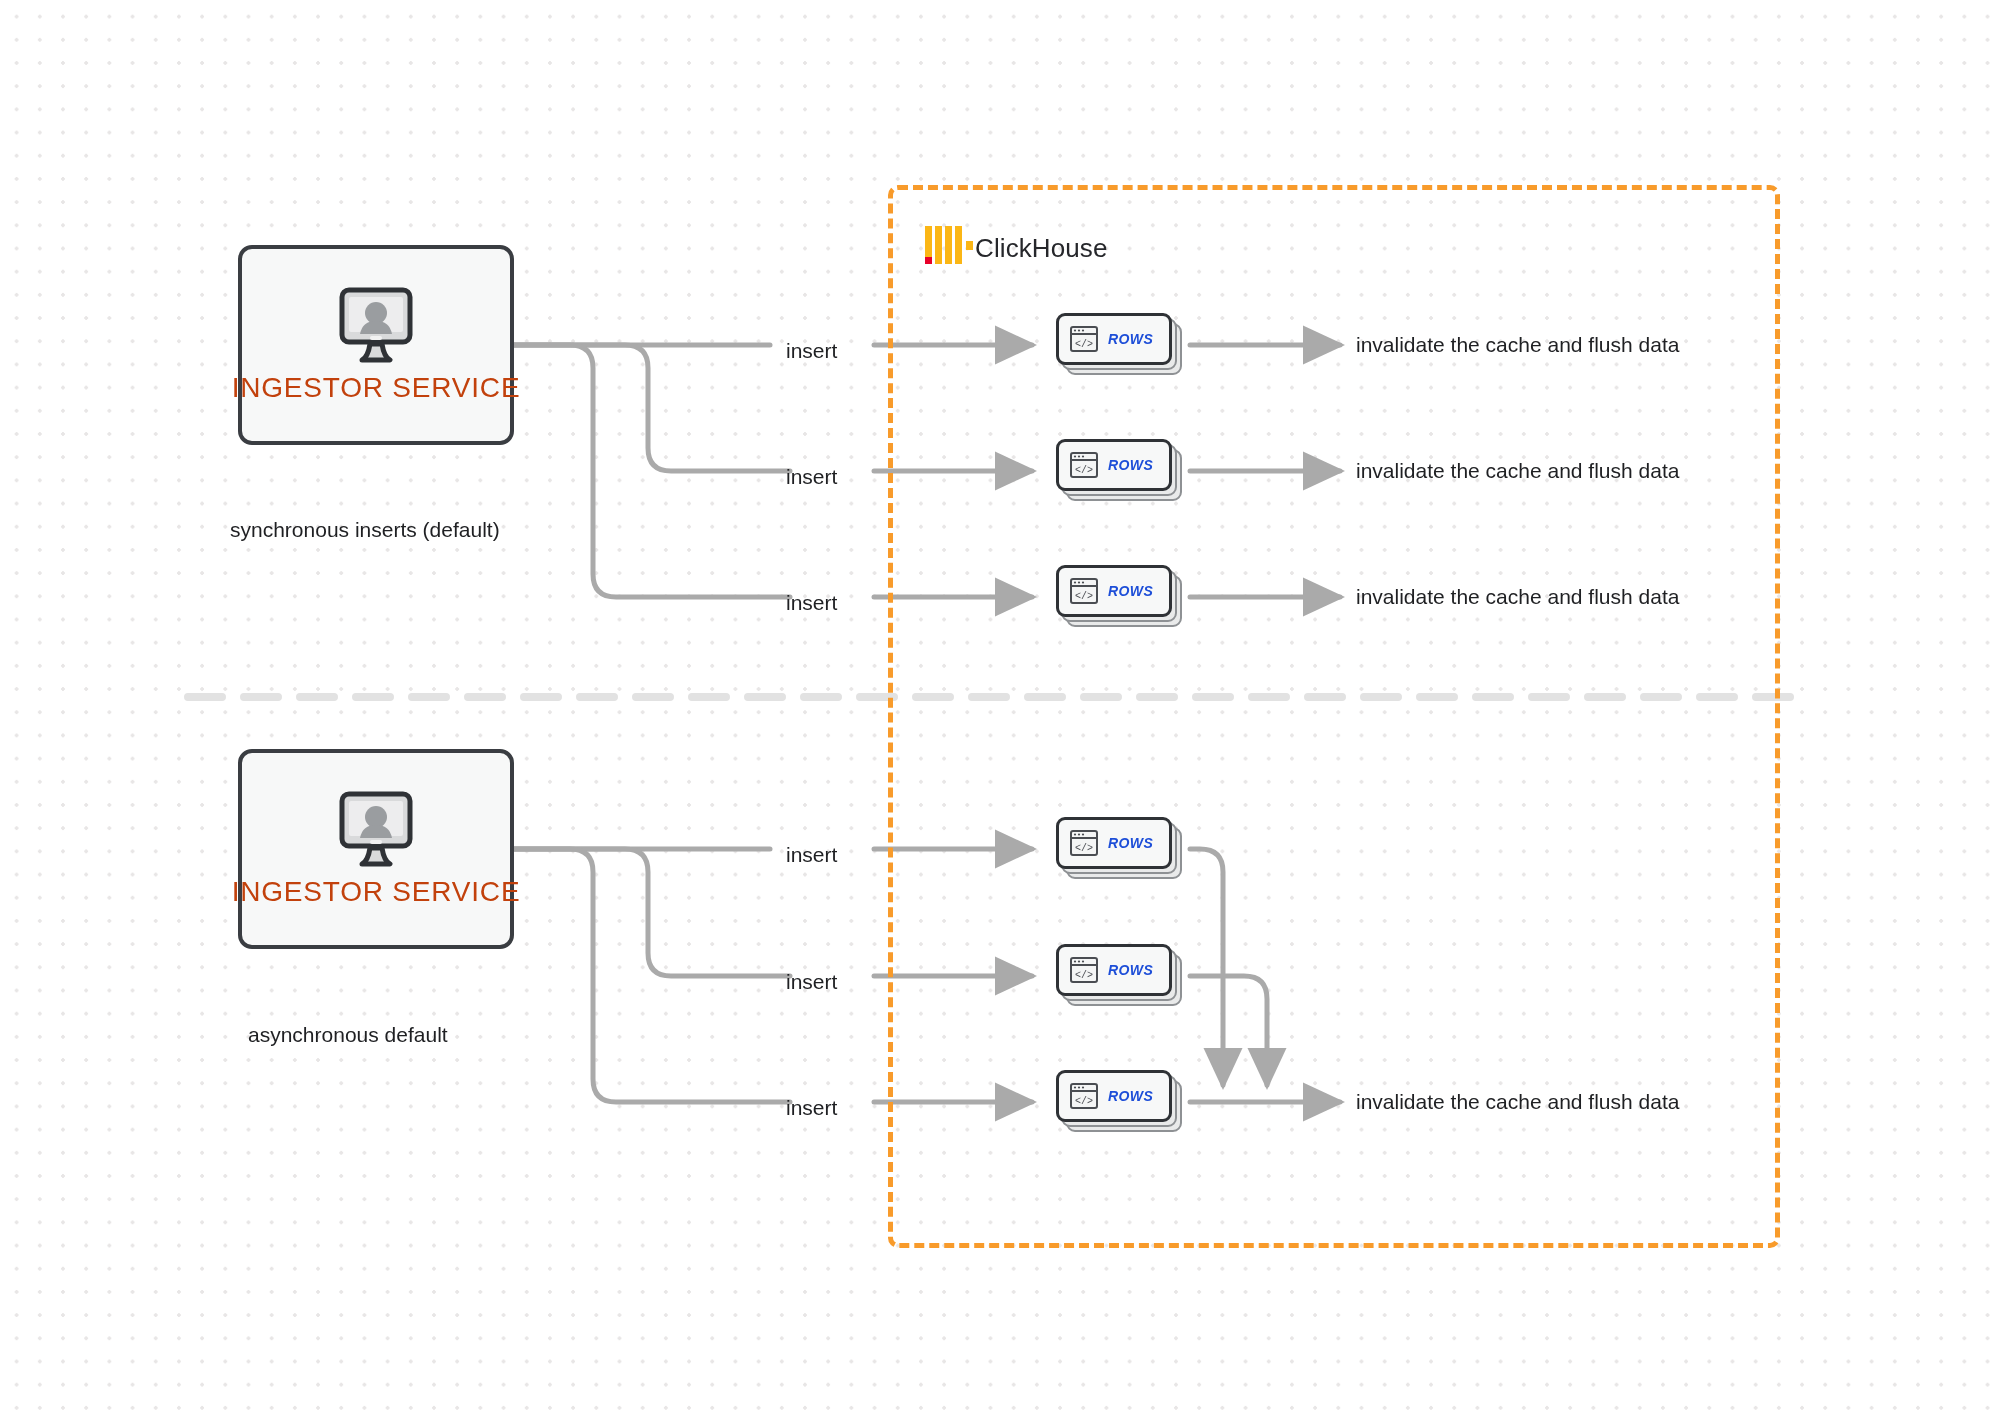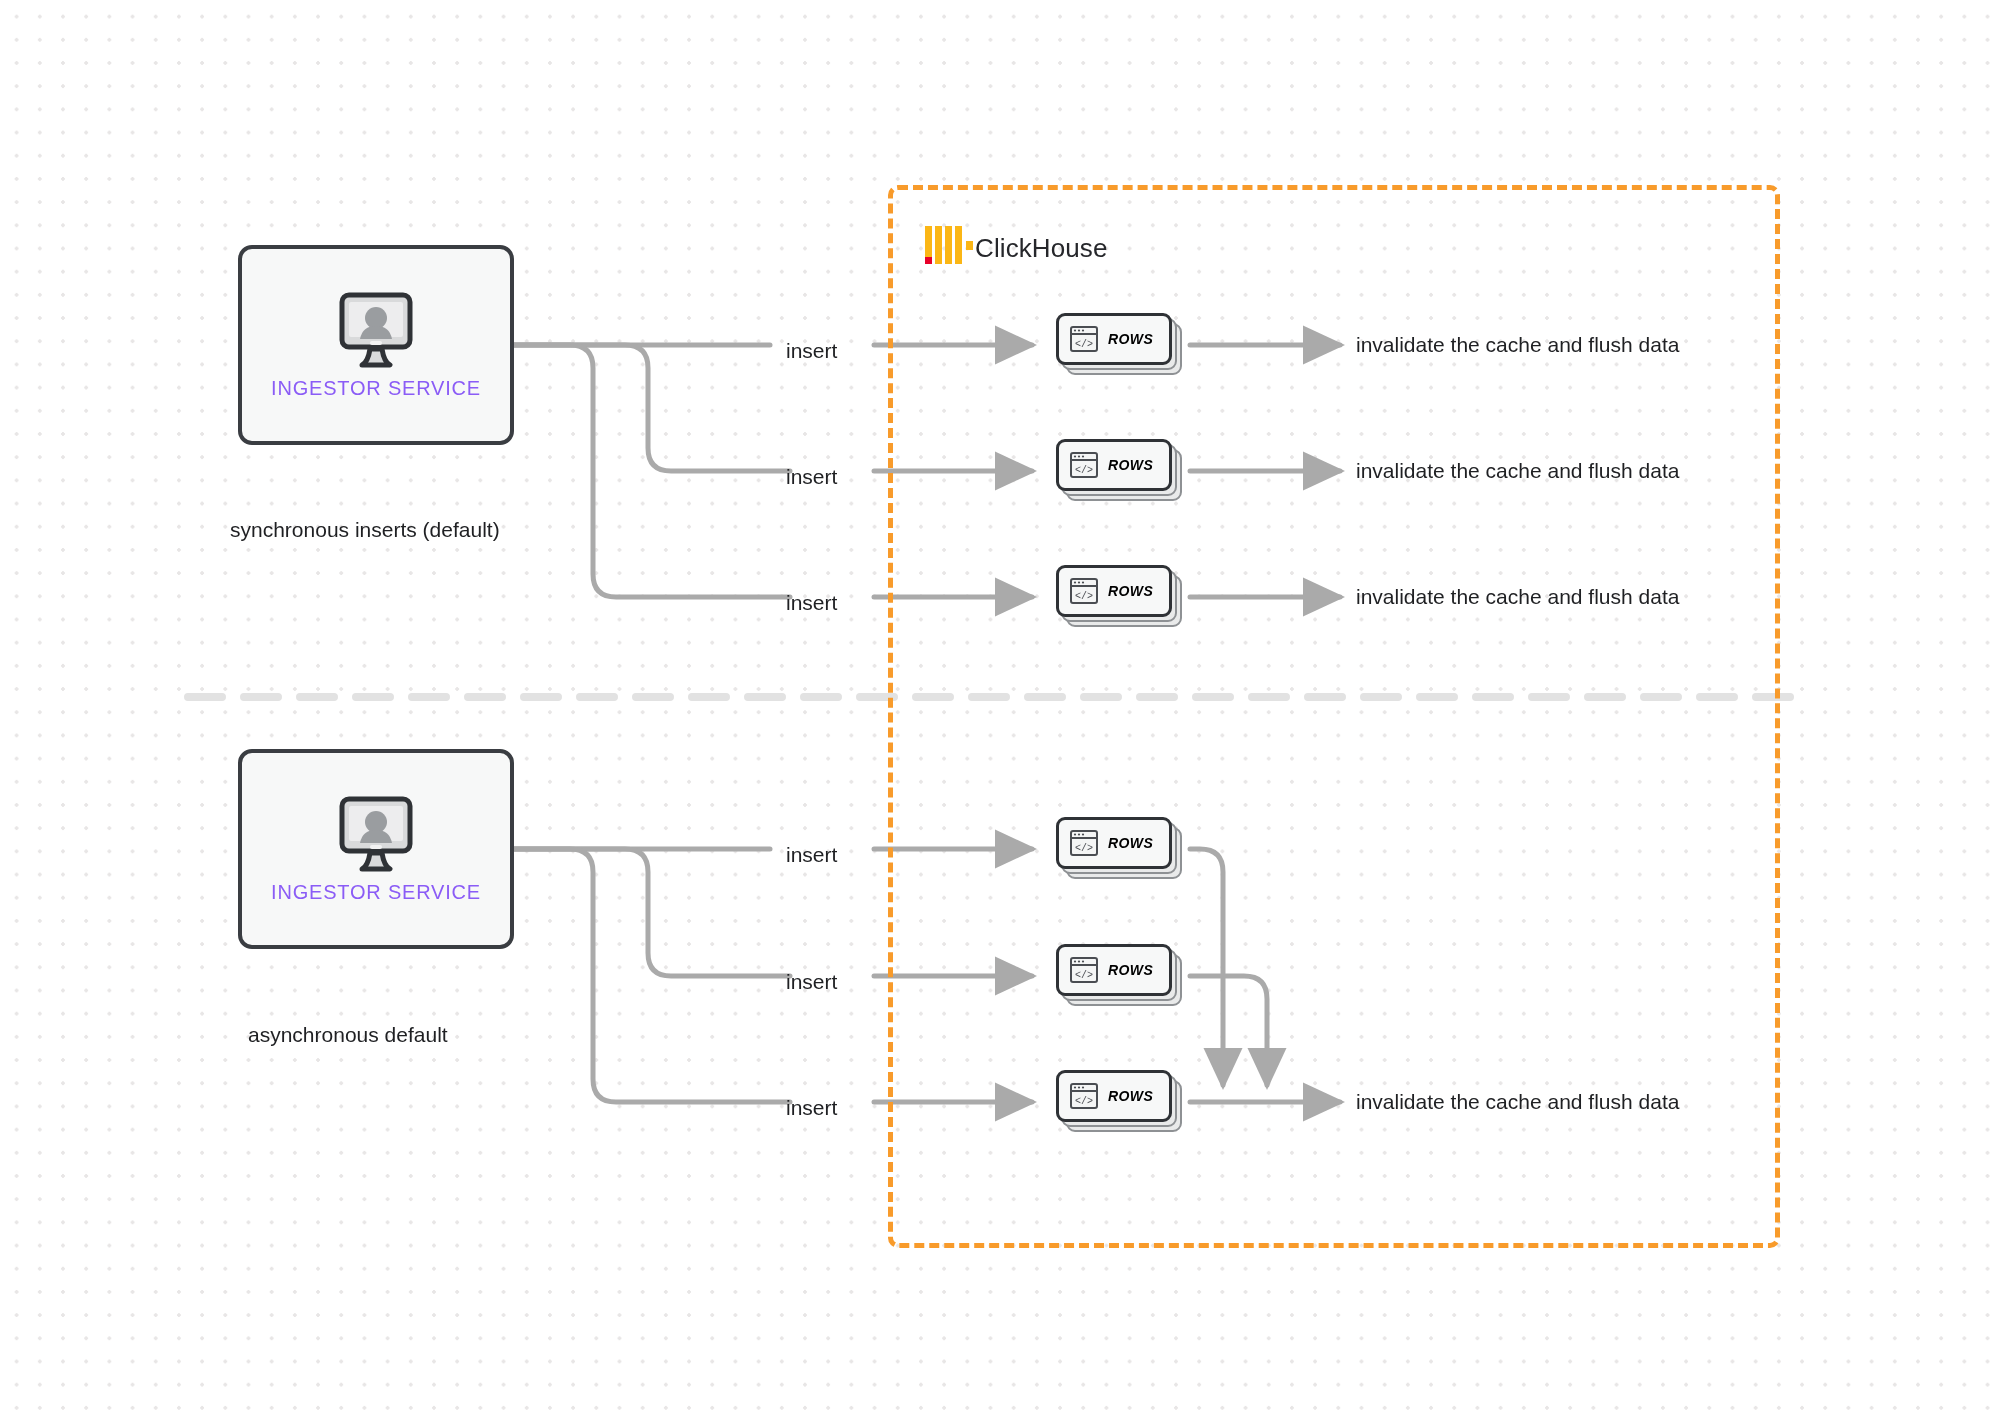--- a/index.html
+++ b/index.html
@@ -91,22 +91,22 @@
     flex-direction: column;
     align-items: center;
     justify-content: center;
   }
   .service-icon {
     width: 92px;
     height: 80px;
     margin-bottom: 6px;
   }
   .service-label {
-    font-size: 20px;
-    color: #8b5cf6;
+    font-size: 28px;
+    color: #c2410c;
     letter-spacing: 0.8px;
     white-space: nowrap;
   }
 
   
   .section-caption {
     position: absolute;
     font-size: 21px;
     font-weight: normal;
     color: #1f2023;
@@ -140,21 +140,21 @@
     display: flex;
     align-items: center;
     gap: 9px;
     padding-left: 10px;
   }
   .rows-icon { width: 30px; height: 30px; flex: none; }
   .rows-text {
     font-size: 14px;
     font-style: italic;
     font-weight: bold;
-    color: #000000;
+    color: #1d4ed8;
     letter-spacing: 0.4px;
   }
 
   
   .edge-label {
     position: absolute;
     font-size: 21px;
     color: #1f2023;
     white-space: nowrap;
   }

